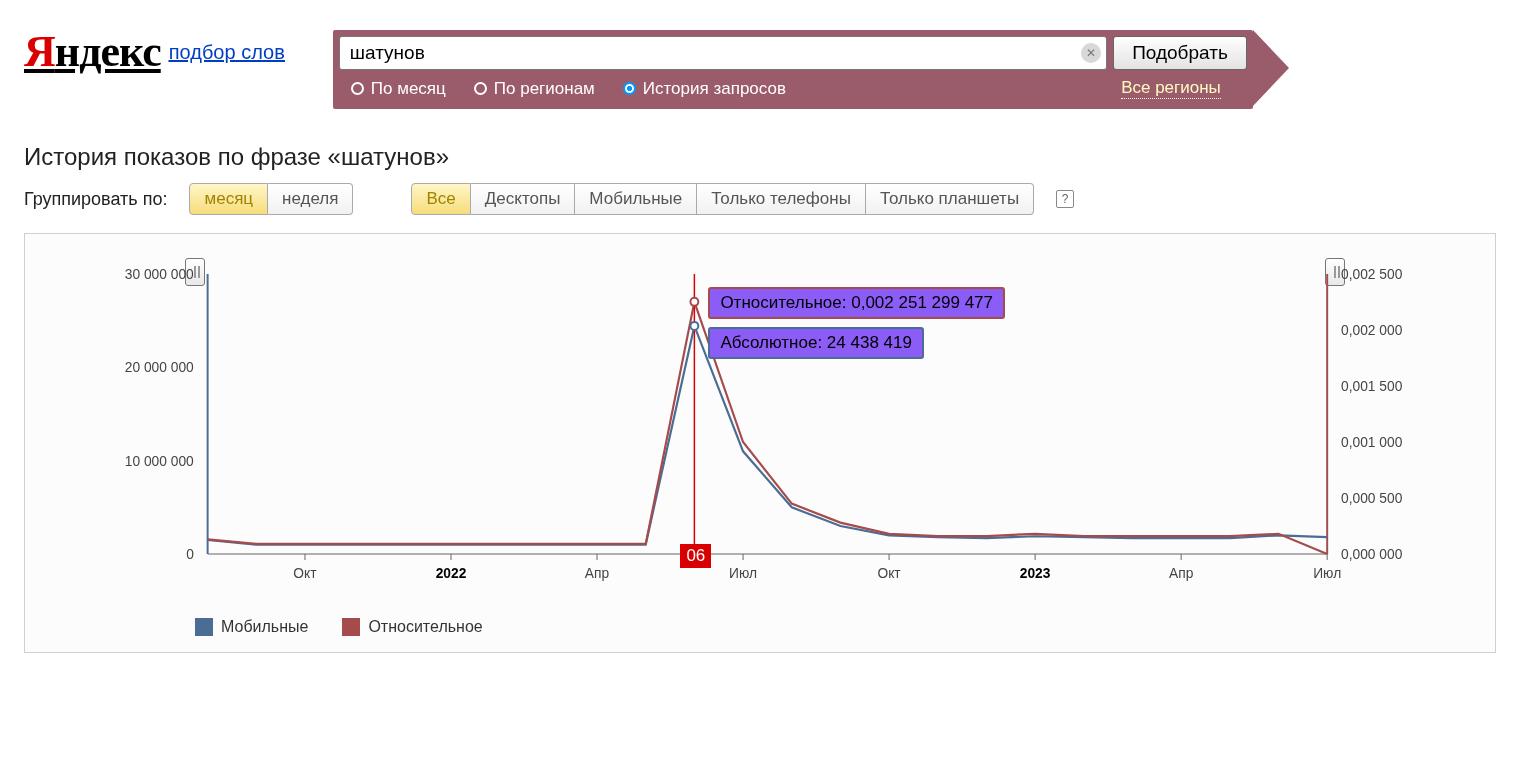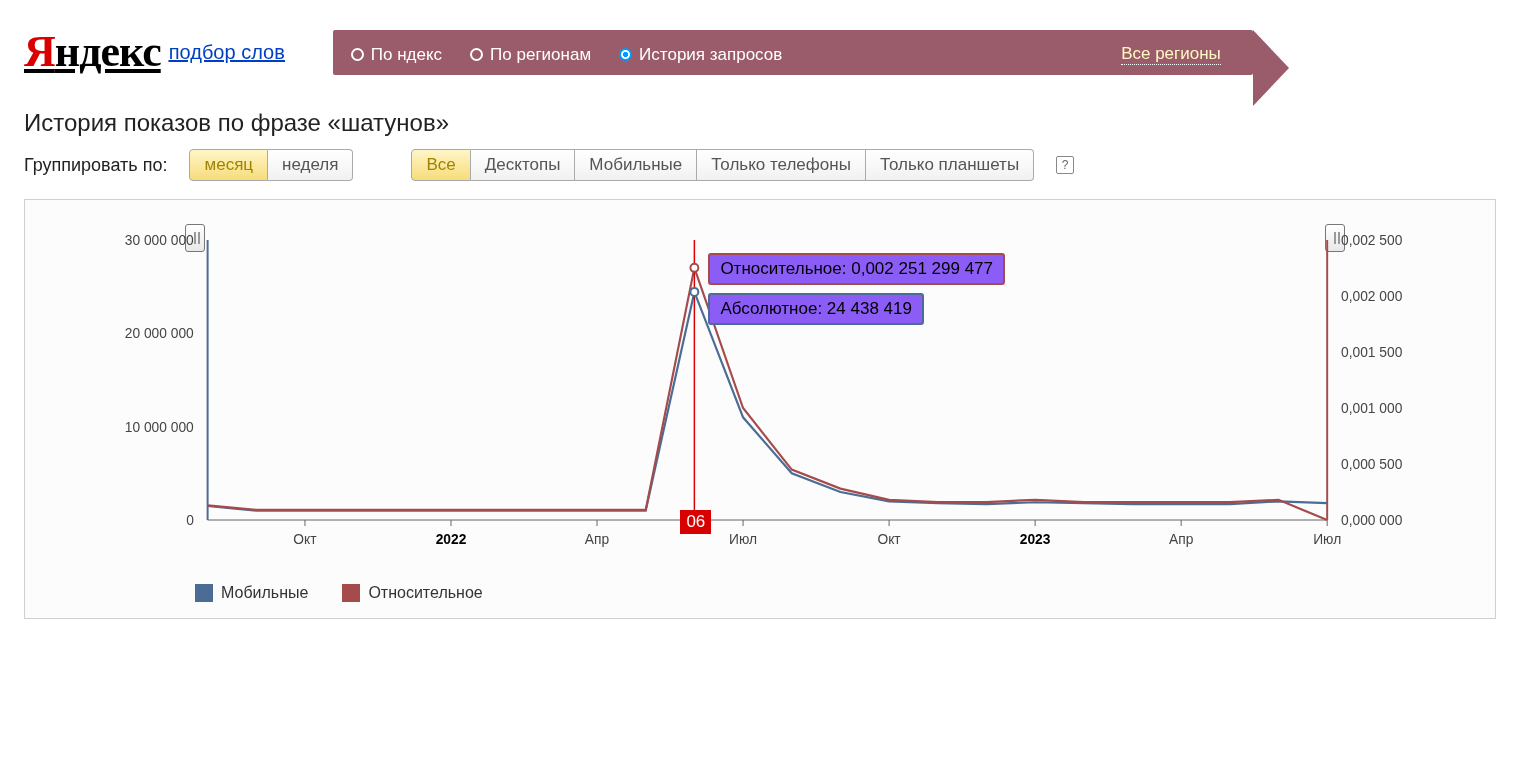--- a/index.html
+++ b/index.html
@@ -54,24 +54,31 @@
 
 <div class="page">
   <div class="topbar">
     <div class="logo-col">
       <div class="logo"><span class="y">Я</span><span>ндекс</span></div>
       <a href="#" class="sublink">подбор слов</a>
     </div>
     <div class="search-wrap">
       <div class="search-panel">
         <div class="search-arrow"></div>
+        <div class="search-row">
+          <div class="search-input-wrap">
+            <input class="search-input" value="шатунов" style="">
+            <span class="clear-x">✕</span>
+          </div>
+          <button class="search-btn">Подобрать</button>
+        </div>
         <div class="radio-row" id="radio-row">
             <div class="radio-item">
               <span class="radio-dot"></span>
-              <span>По ндекс</span>
+              <span>По месяц</span>
             </div>
             <div class="radio-item">
               <span class="radio-dot"></span>
               <span>По регионам</span>
             </div>
             <div class="radio-item">
               <span class="radio-dot sel"></span>
               <span>История запросов</span>
             </div>
             <span class="region-link">Все регионы</span>

